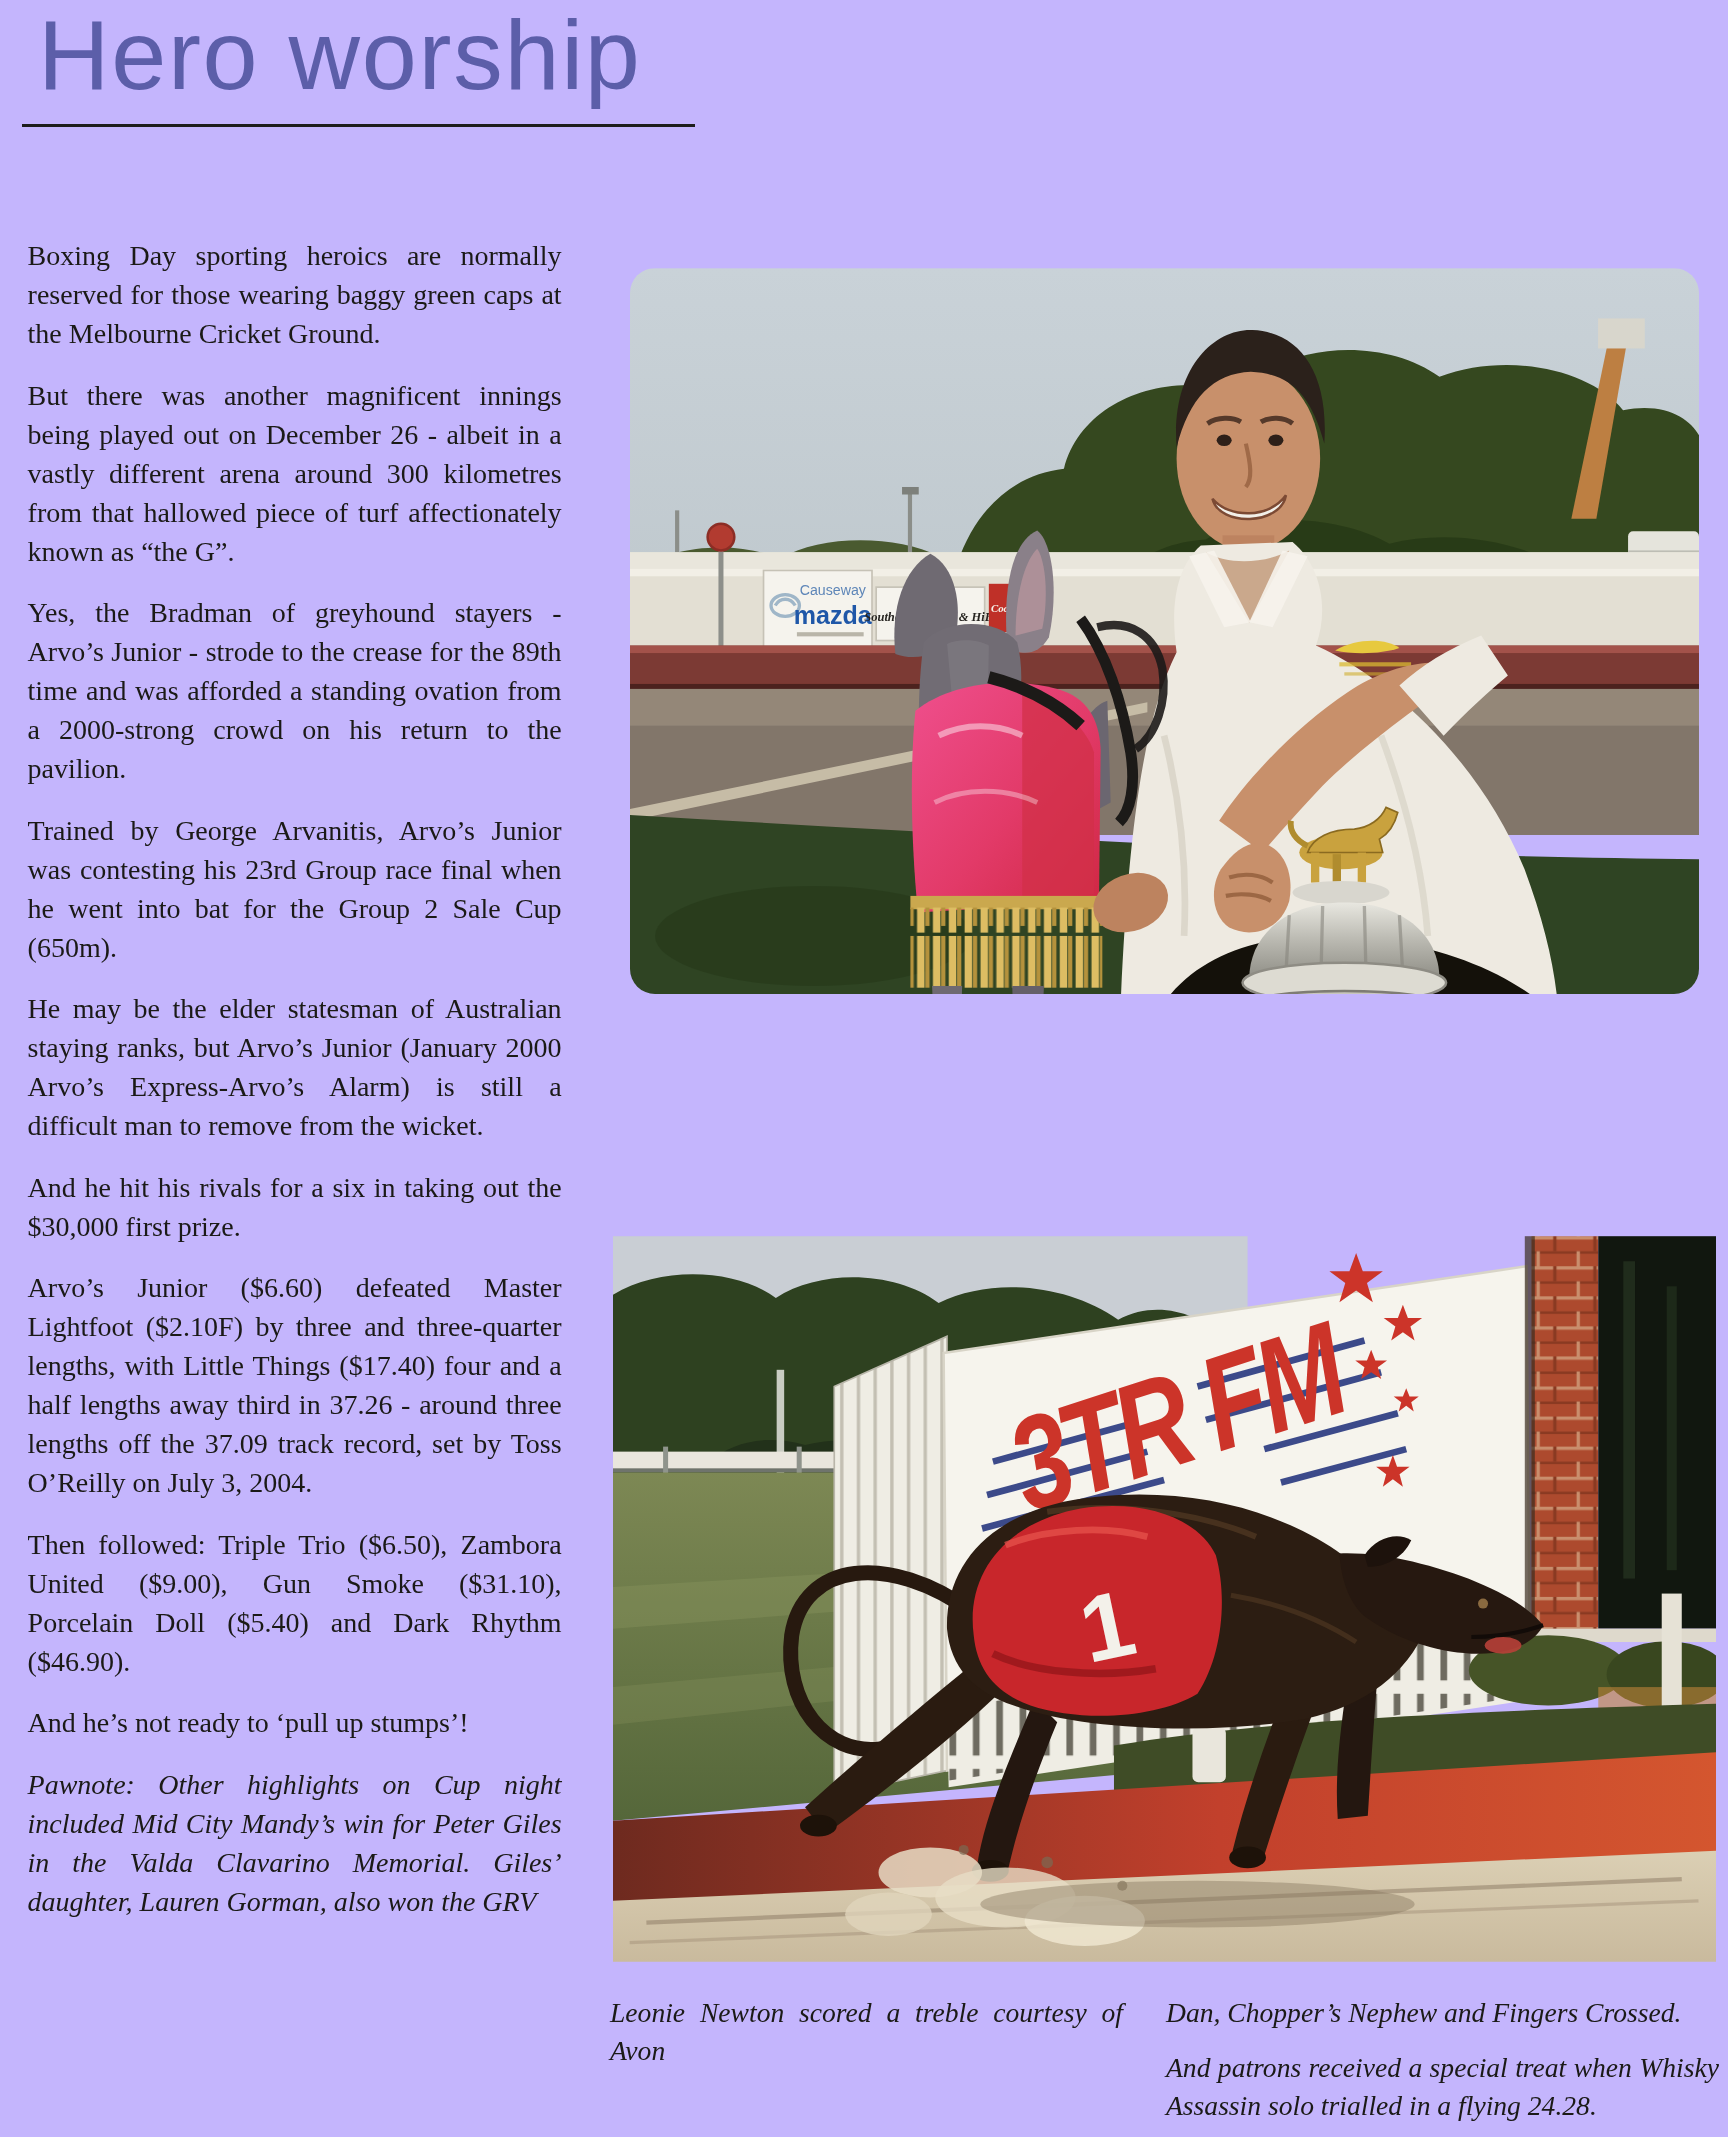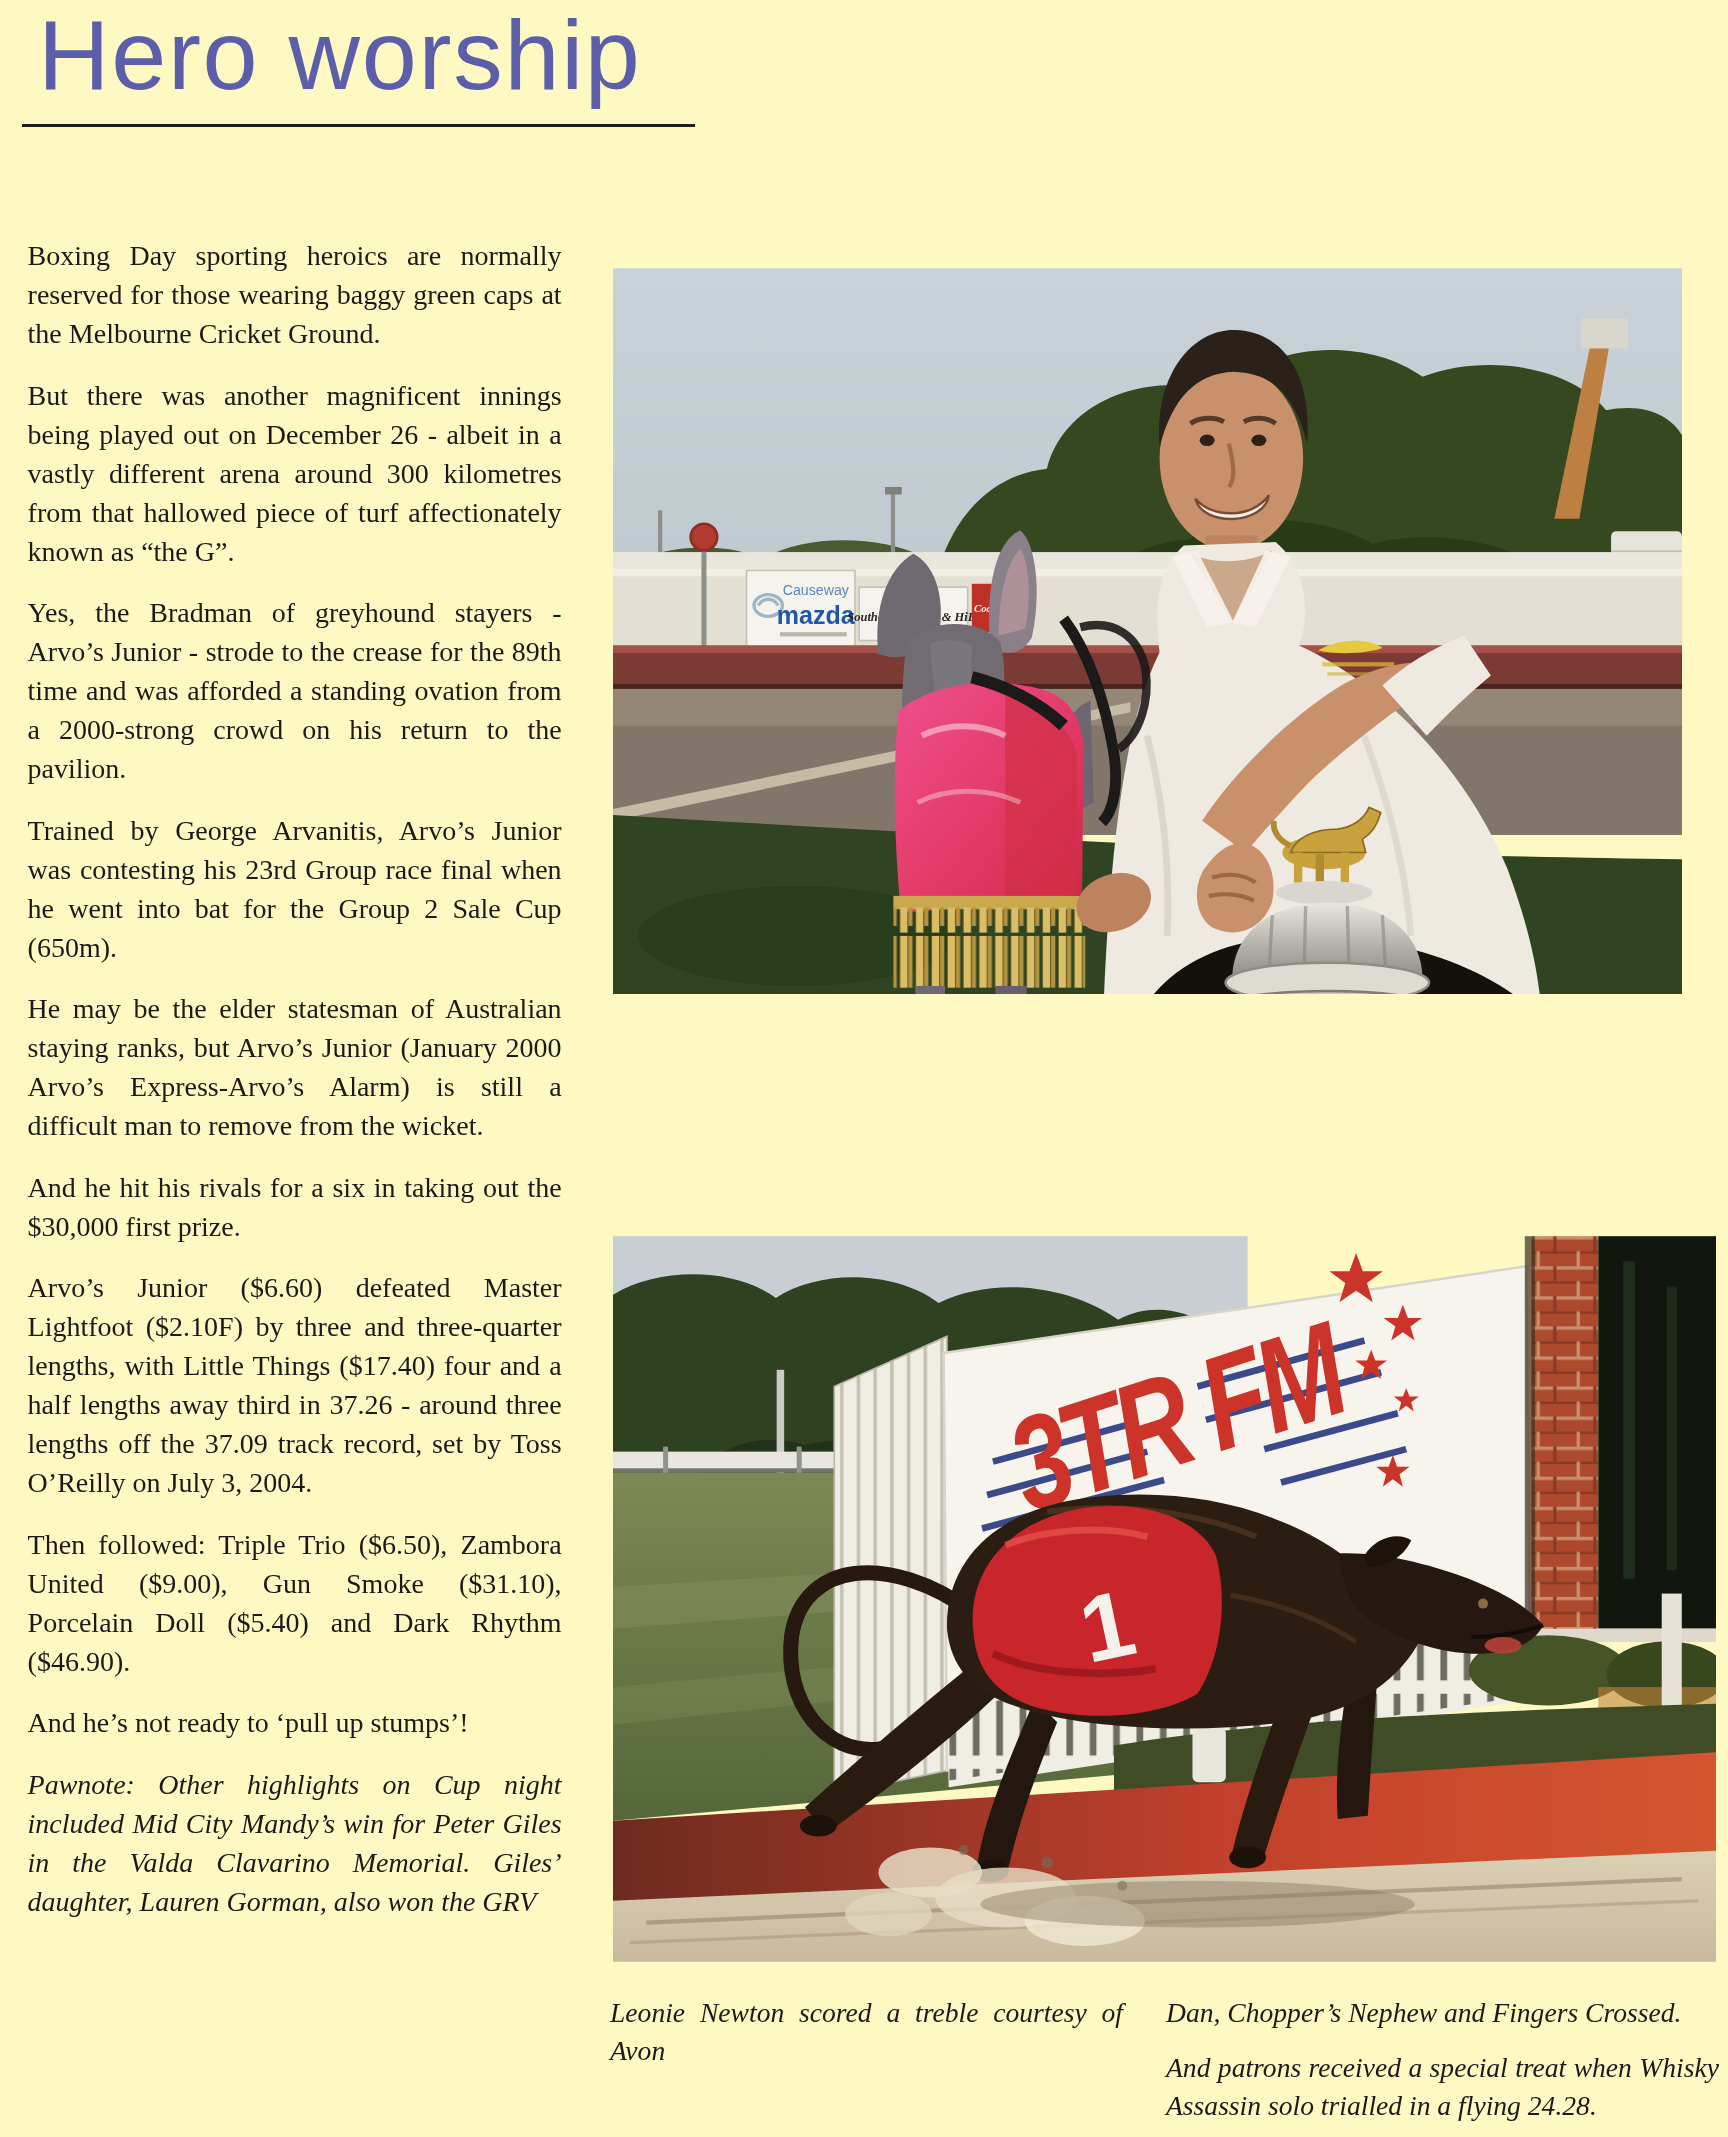--- a/index.html
+++ b/index.html
@@ -1,34 +1,34 @@
 <!DOCTYPE html>
 <html style="font-size:13.4px"><head>
 <meta charset="utf-8">
 <style>
   html,body{margin:0;padding:0;background:#e8e8e6;}
   .page{
-    position:relative;width:1728px;height:2137px;background:#fef9c3;
+    position:relative;width:1728px;height:2137px;background:#c4b5fd;
     font-family:"Liberation Serif",serif;overflow:hidden;
   }
   .title{
     position:absolute;left:38px;top:3.3px;margin:0;
     font-family:"Liberation Sans",sans-serif;font-weight:400;
     font-size:99px;line-height:1.05;color:#5c5ea9;letter-spacing:1.7px;
   }
   .rule{position:absolute;left:22px;top:124px;width:673px;height:2.5px;background:#1d1d1b;}
   .article{
     position:absolute;left:27.6px;top:236px;width:534px;
     font-size:28px;line-height:39px;color:#1b1a17;text-align:justify;
   }
   .article p{margin:0 0 22.5px 0;}
   .article p.pawnote{font-style:italic;}
   .photo{position:absolute;overflow:hidden;}
   .photo svg{display:block;}
-  .photo-top{left:613px;top:268px;width:1069px;height:726px;}
+  .photo-top{left:630px;top:268px;width:1069px;height:726px;border-radius:25px;}
   .photo-bottom{left:613px;top:1236px;width:1103px;height:726px;}
   .caption{
     position:absolute;font-style:italic;font-size:27.6px;line-height:38px;
     color:#1b1a17;text-align:justify;
   }
   .caption p{margin:0 0 16.7px 0;}
   .caption-1{left:610px;top:1994px;width:513px;}
   .caption-2{left:1166px;top:1994px;width:553px;}
 </style>
 </head>

